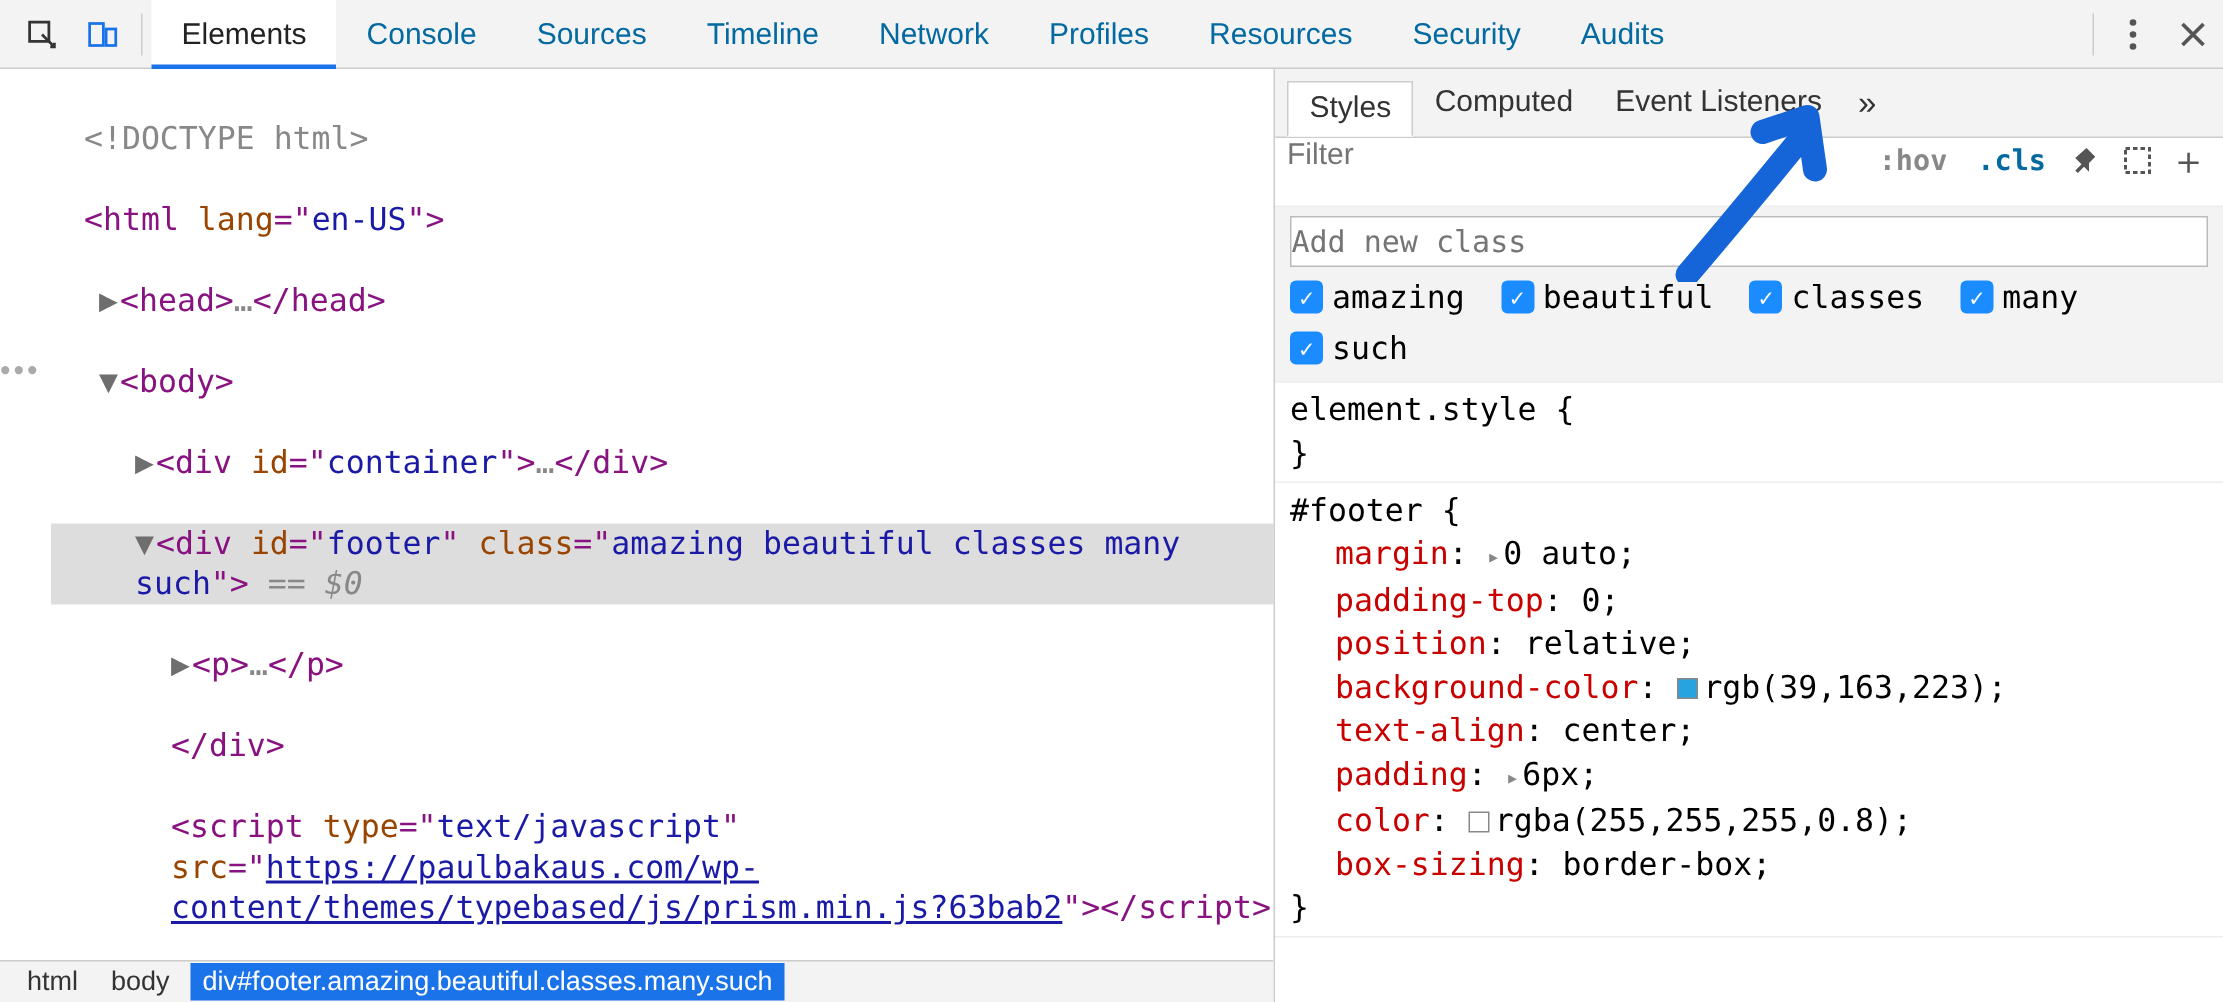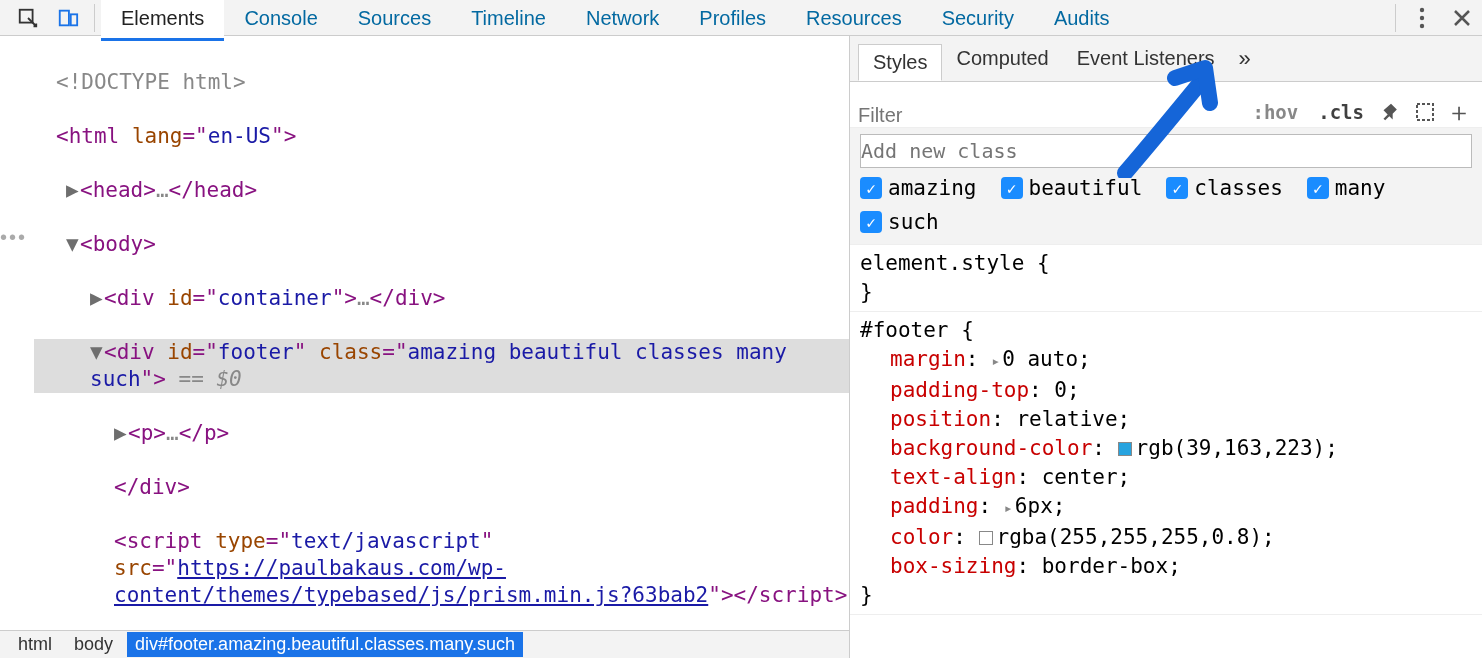--- a/index.html
+++ b/index.html
@@ -9,21 +9,21 @@
   background: #fff;
   width: 1482px;
   height: 668px;
   overflow: hidden;
   position: relative;
 }
 
 .top-tabs {
   display: flex;
   align-items: center;
-  height: 36px;
+  height: 46px;
   border-bottom: 1px solid #ccc;
   background: #f3f3f3;
   padding-left: 8px;
 }
 .top-tabs .icon-btn {
   width: 40px;
   height: 46px;
   display: flex;
   align-items: center;
   justify-content: center;
@@ -145,21 +145,21 @@
 .styles-tabs .stab.active {
   border: 1px solid #ccc;
   border-bottom: 1px solid #fff;
   background: #fff;
   position: relative;
   top: 4px;
 }
 .styles-tabs .overflow { padding: 0 10px; font-size:22px; color:#333; cursor:pointer;}
 .filter-row {
   display: flex;
-  align-items: flex-end;
+  align-items: flex-start;
   height: 46px;
   border-bottom: 1px solid #eee;
   padding: 0 8px;
   gap: 4px;
 }
 .filter-row input {
   flex: 1;
   border: none;
   outline: none;
   font-size: 20px;
@@ -167,21 +167,21 @@
   background: transparent;
 }
 .filter-row .action {
   padding: 4px 8px;
   color: #888;
   cursor: pointer;
   font-weight: bold;
   font-family: Menlo, Consolas, monospace;
   font-size: 19px;
 }
-.filter-row .action.active { color: #404040; }
+.filter-row .action.active { color: #0369a1; }
 .iconcell{width:30px;height:30px;display:flex;align-items:center;justify-content:center;cursor:pointer;color:#555;}
 
 .class-box {
   background: #f3f3f3;
   padding: 6px 10px 10px 10px;
   border-bottom: 1px solid #eee;
 }
 .class-box input {
   width: 100%;
   border: 1px solid #bbb;

